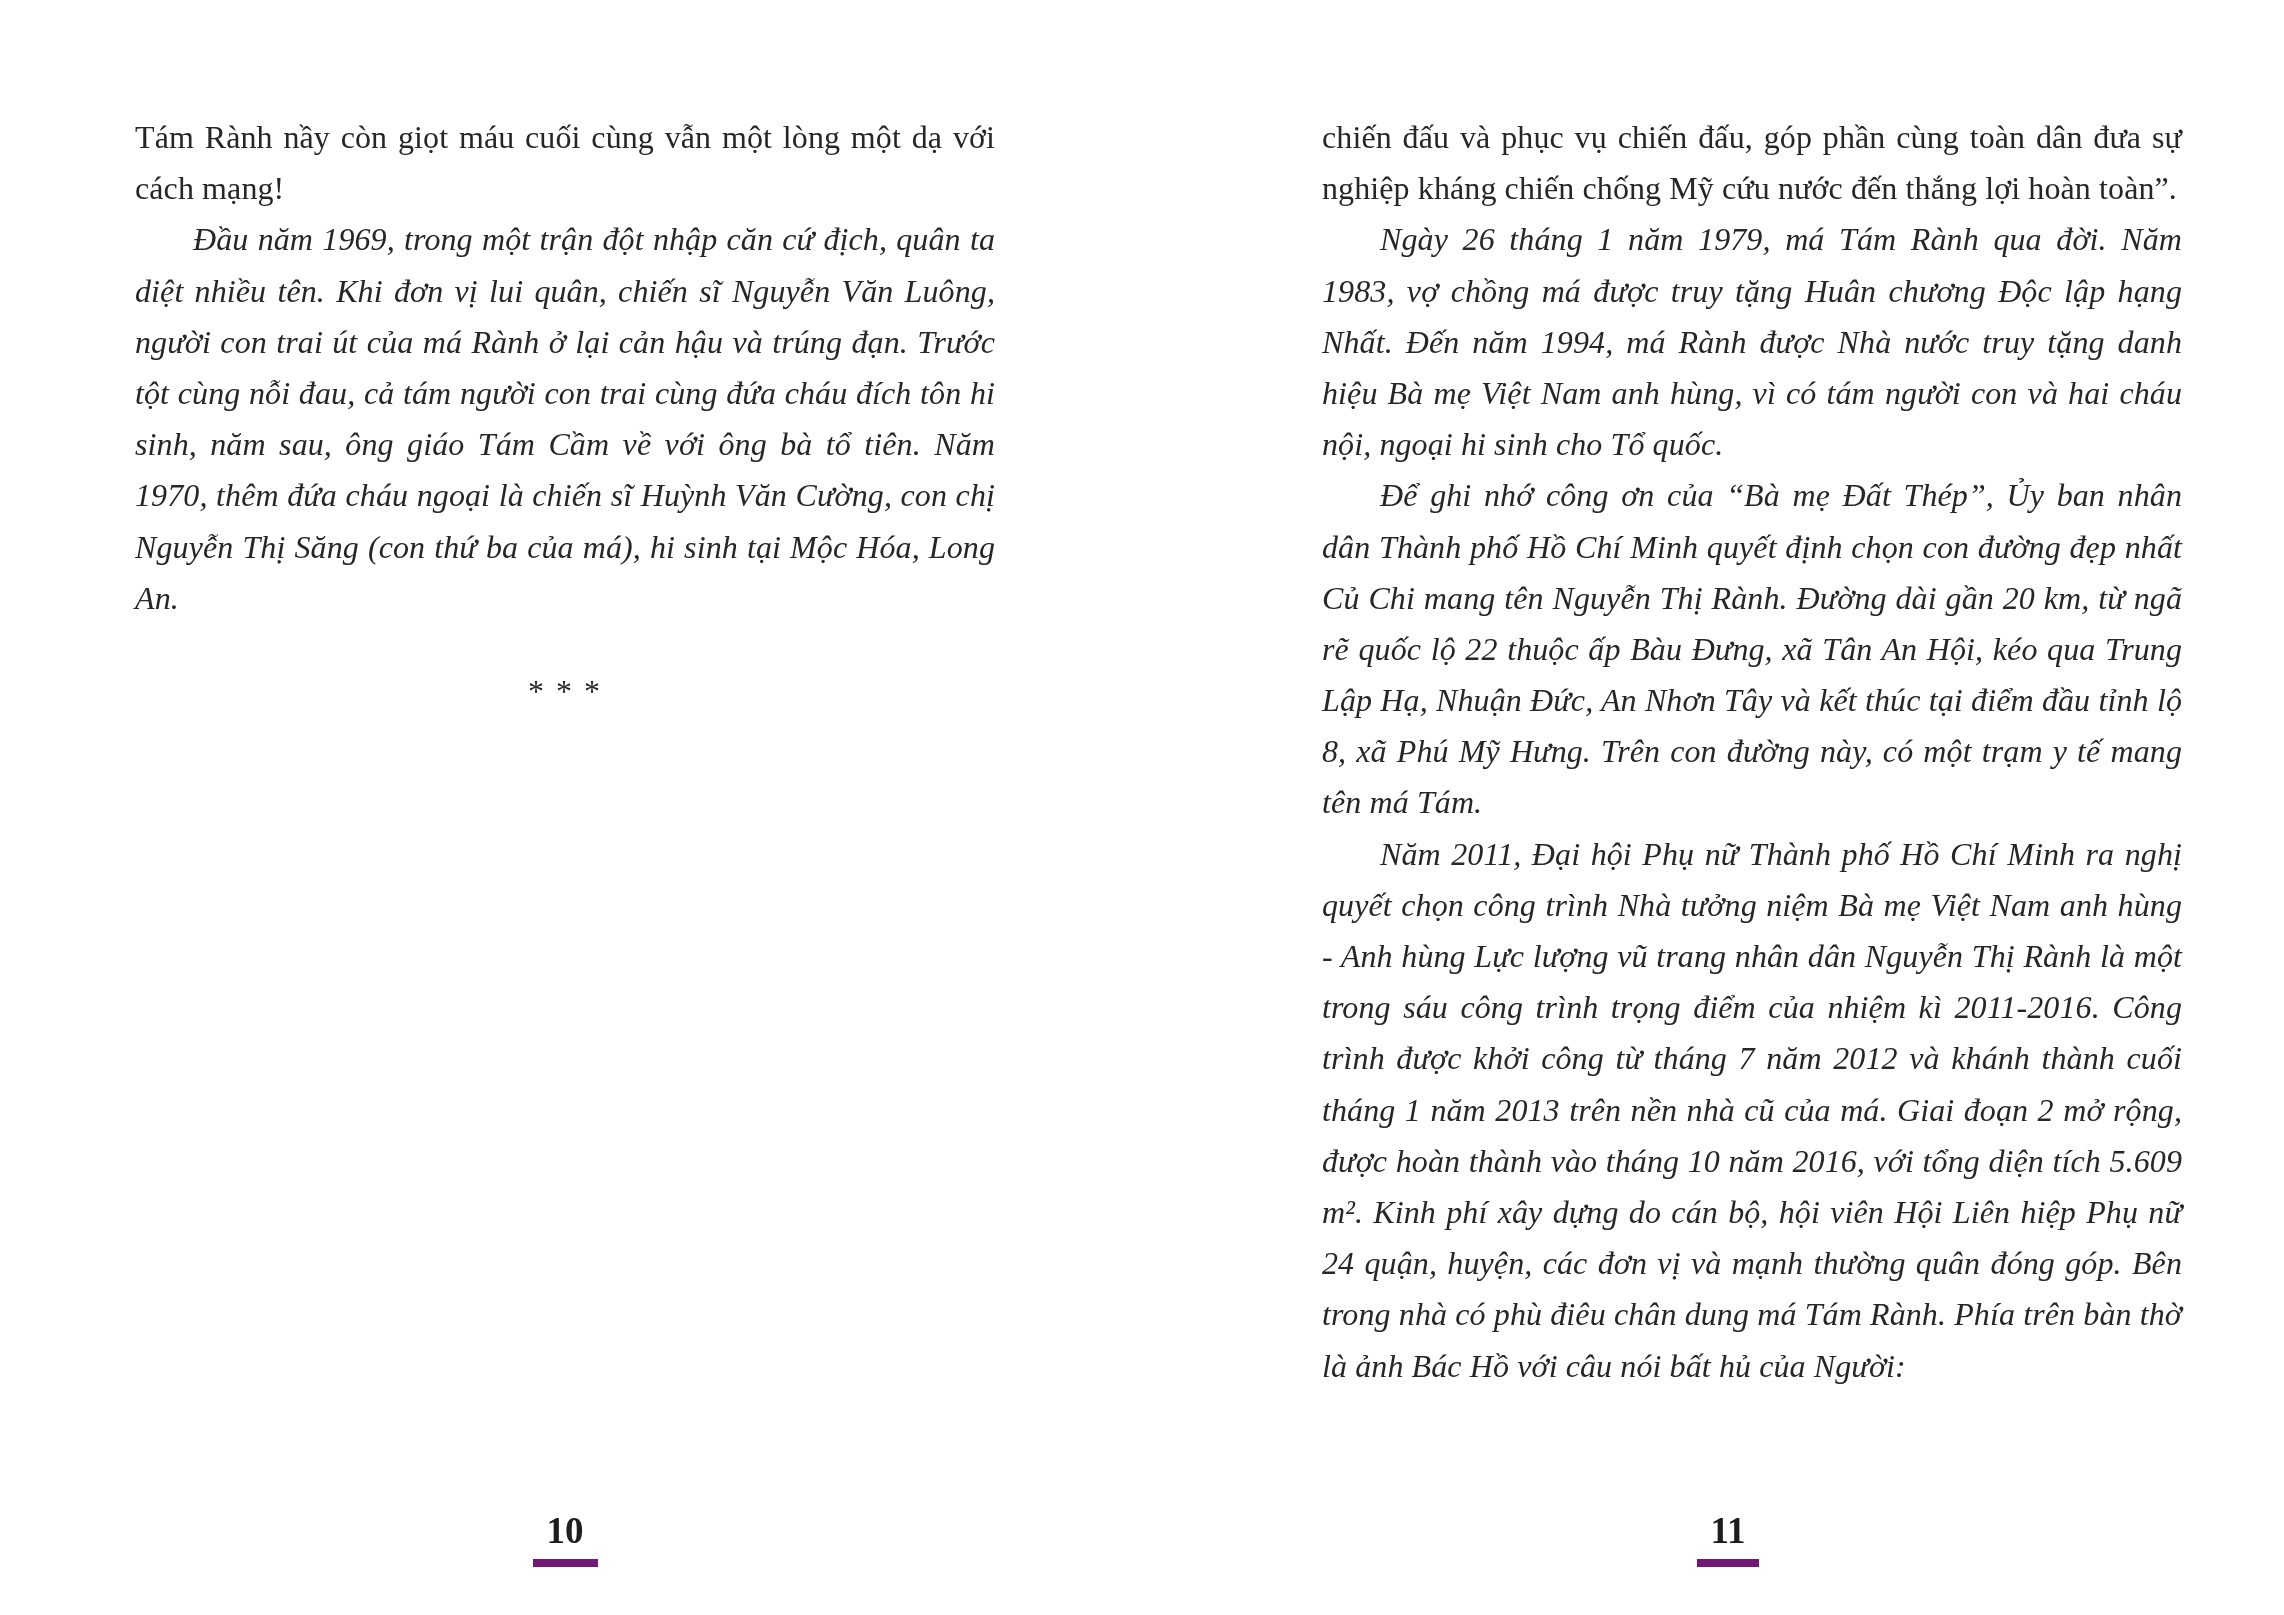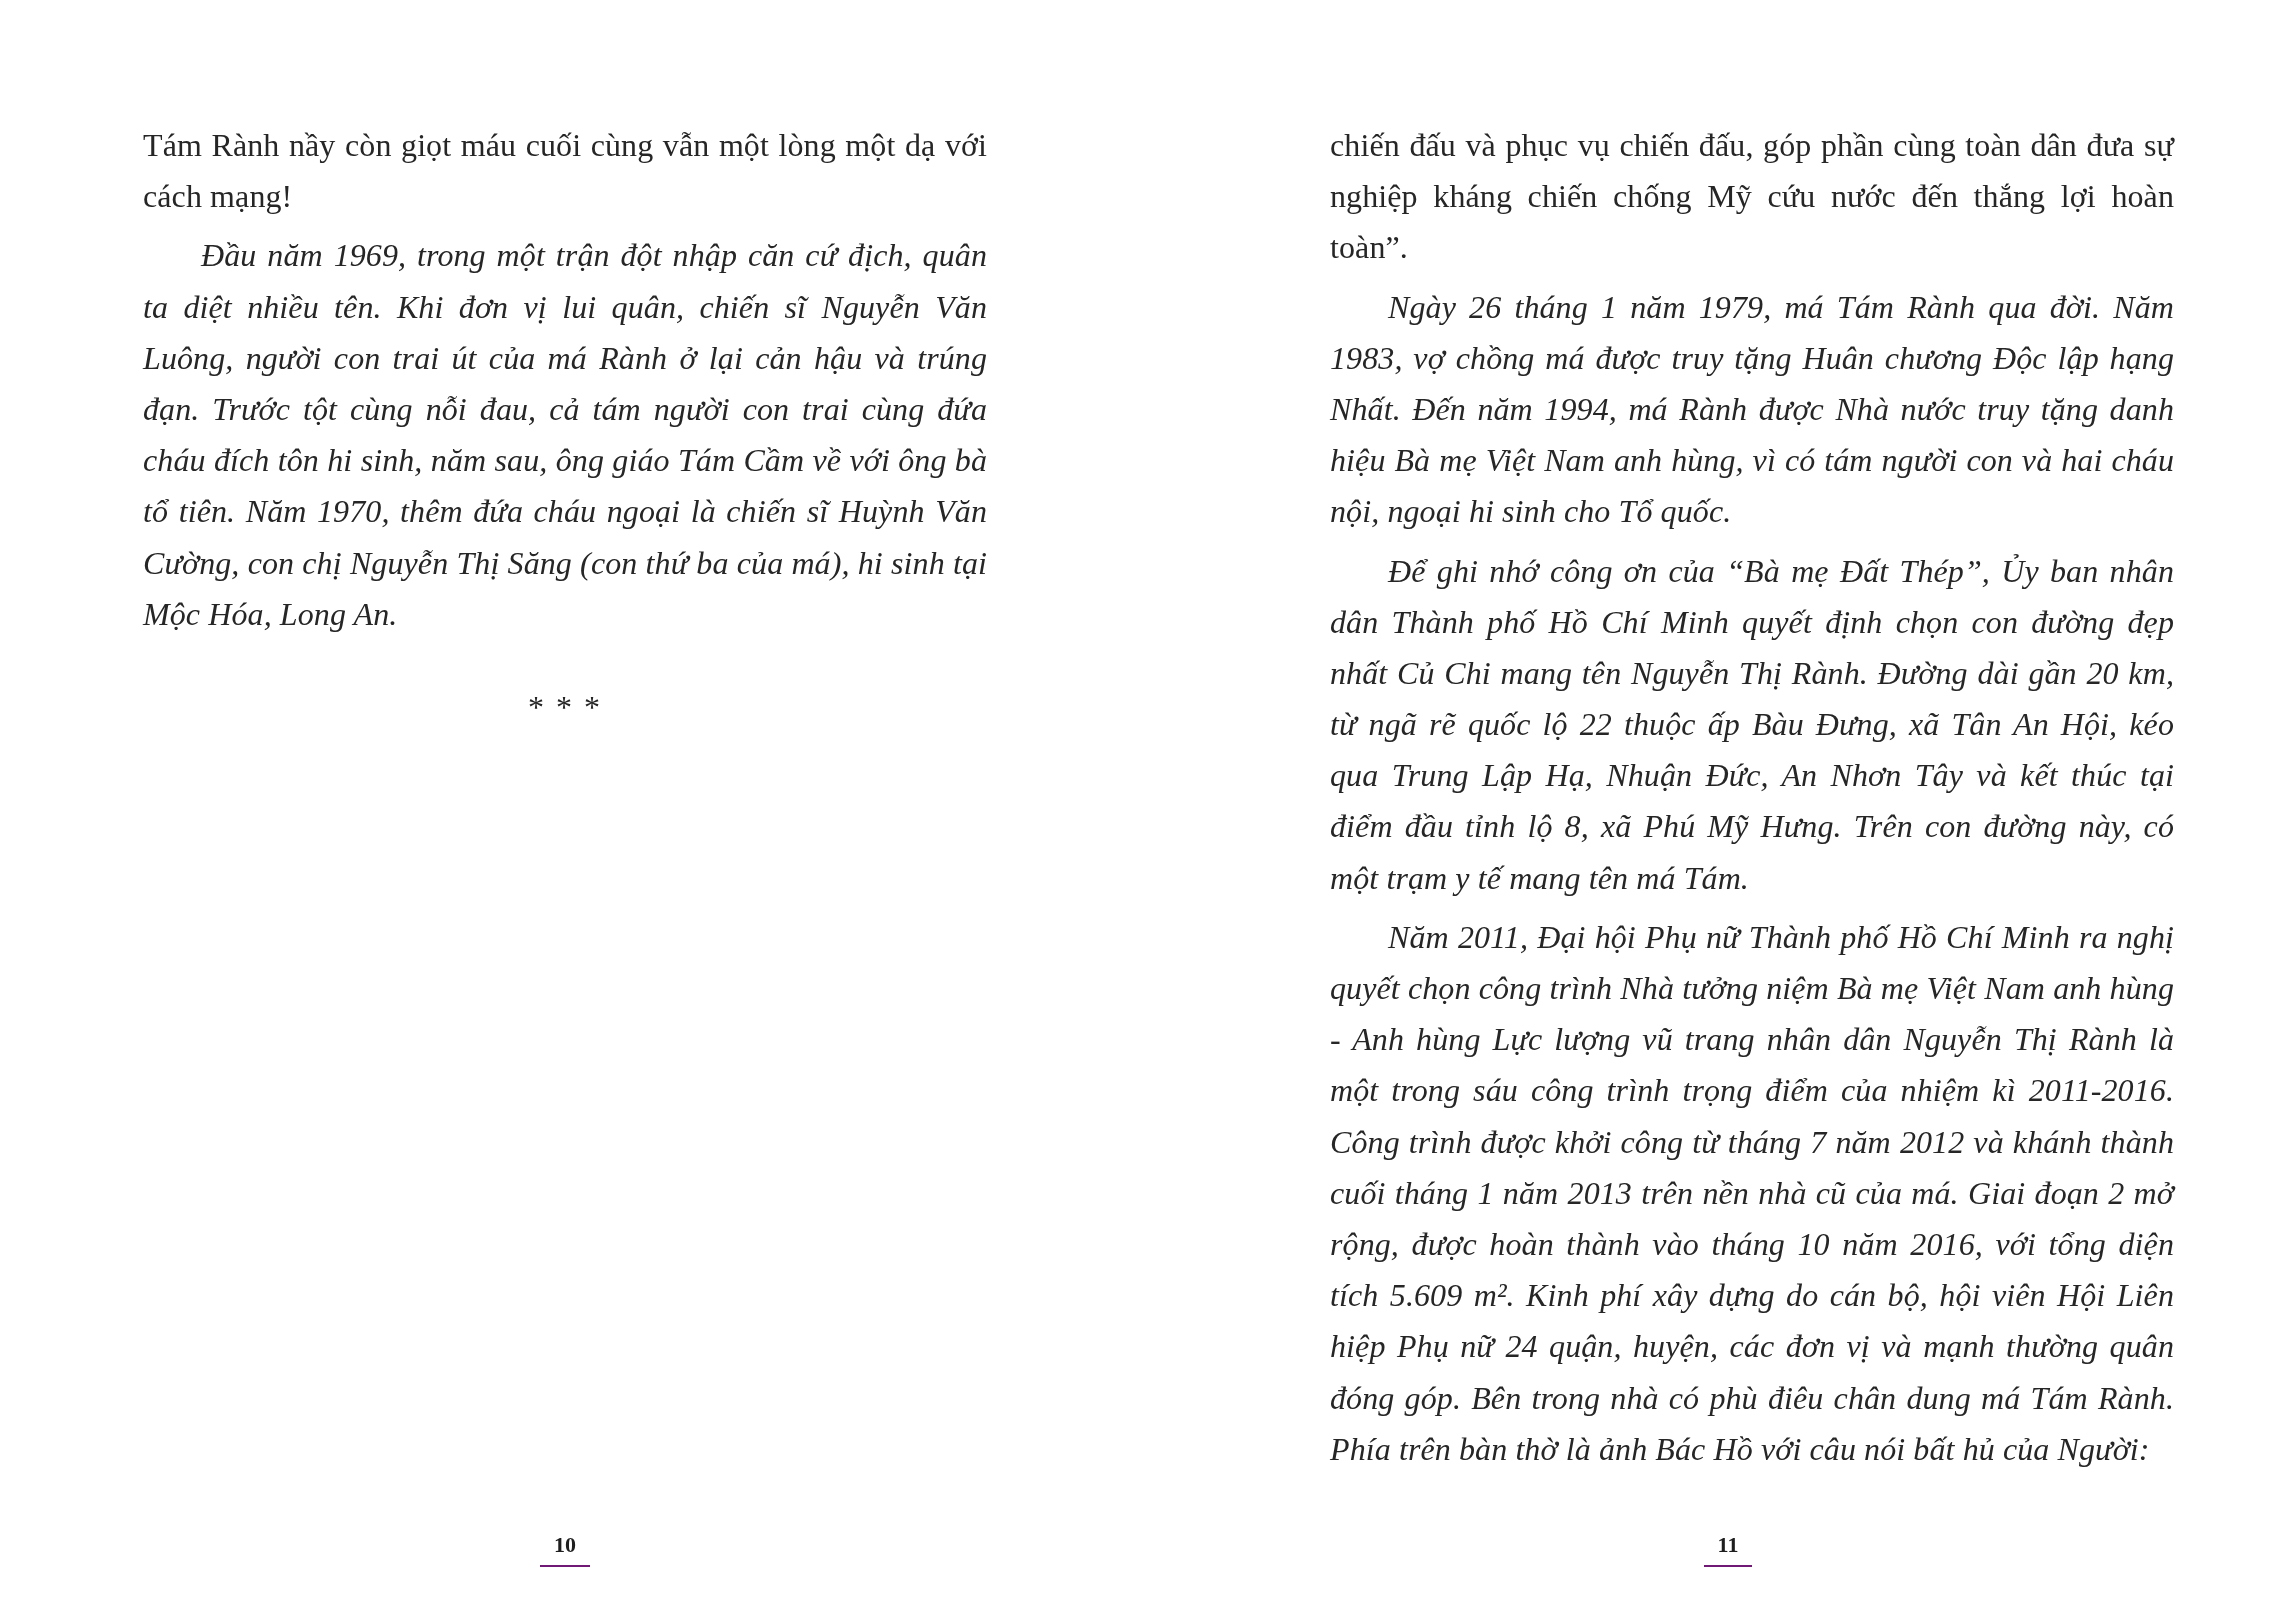--- a/index.html
+++ b/index.html
@@ -28,46 +28,46 @@
     top: 112px;
     width: 860px;
     font-size: 32px;
     line-height: 1.6;
     text-align: justify;
     letter-spacing: 0.1px;
   }
   .page-left .text-block { left: 135px; }
   .page-right .text-block { left: 180px; }
   .para {
-    margin: 8px;
+    margin: 0;
     text-align: justify;
   }
   .para.indent { text-indent: 58px; font-style: italic; }
   .para.noindent { text-indent: 0; }
   .para.separator {
     text-align: center;
     text-indent: 0;
     margin: 42px 0 46px 0;
     letter-spacing: 2px;
   }
   .page-number-wrap {
     position: absolute;
     bottom: 48px;
     width: 860px;
     text-align: center;
   }
   .page-left .page-number-wrap { left: 135px; }
   .page-right .page-number-wrap { left: 156px; }
   .page-number {
     display: inline-block;
-    font-size: 22px;
+    font-size: 37px;
     font-weight: bold;
     color: #1e1e1e;
     padding: 0 14px 7px 14px;
-    border-bottom: 2px solid #701a75;
+    border-bottom: 8px solid #701a75;
   }
 </style>
 </head>
 <body>
 
 <div class="spread">
 
   <div class="page page-left">
     <div class="text-block" id="page-0-text">
         <p class="para noindent">Tám Rành nầy còn giọt máu cuối cùng vẫn một lòng một dạ với cách mạng!</p>

